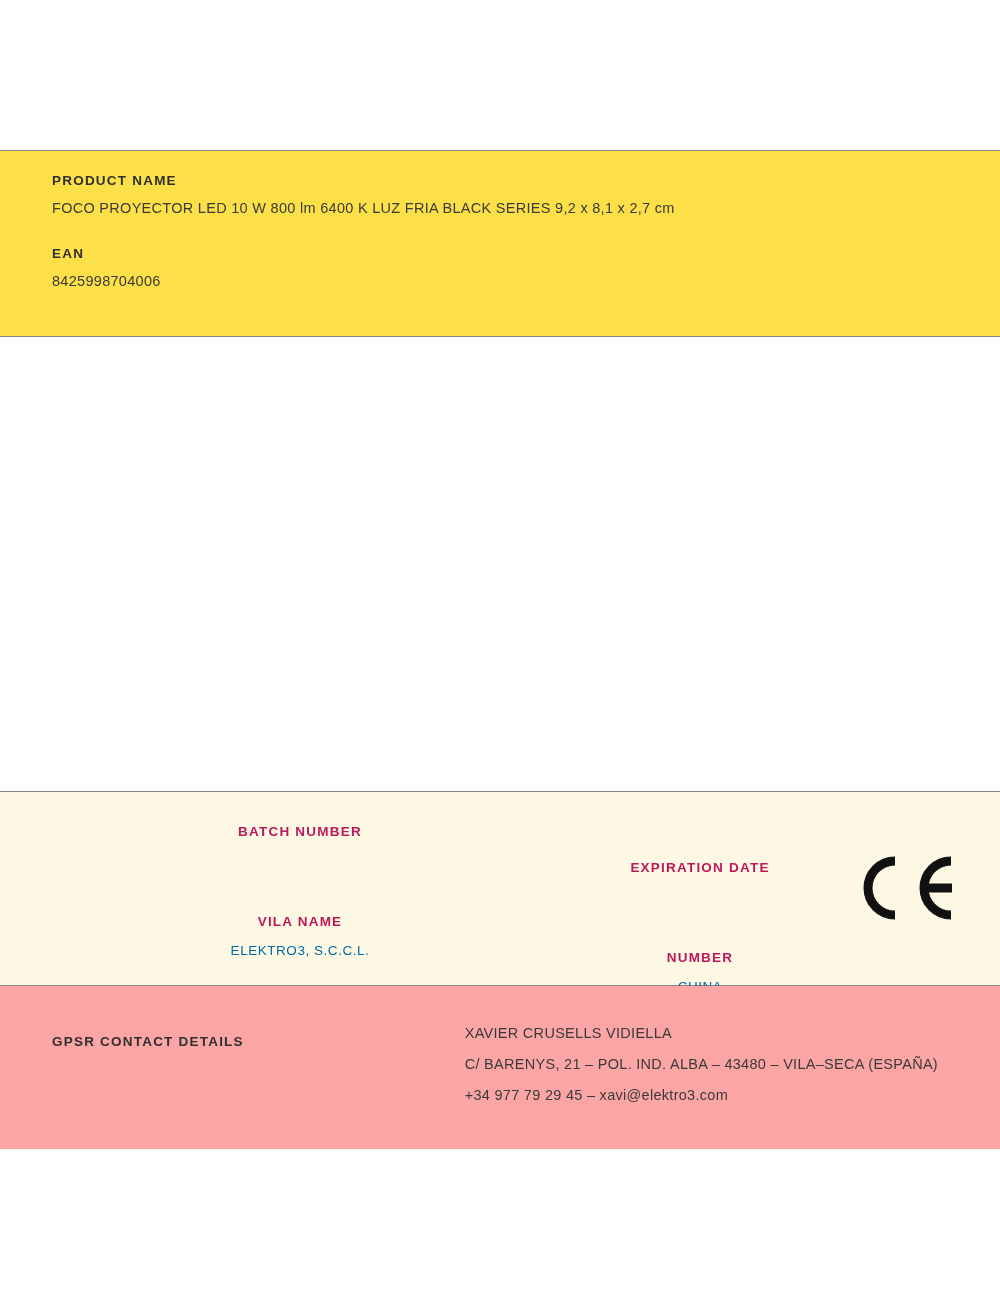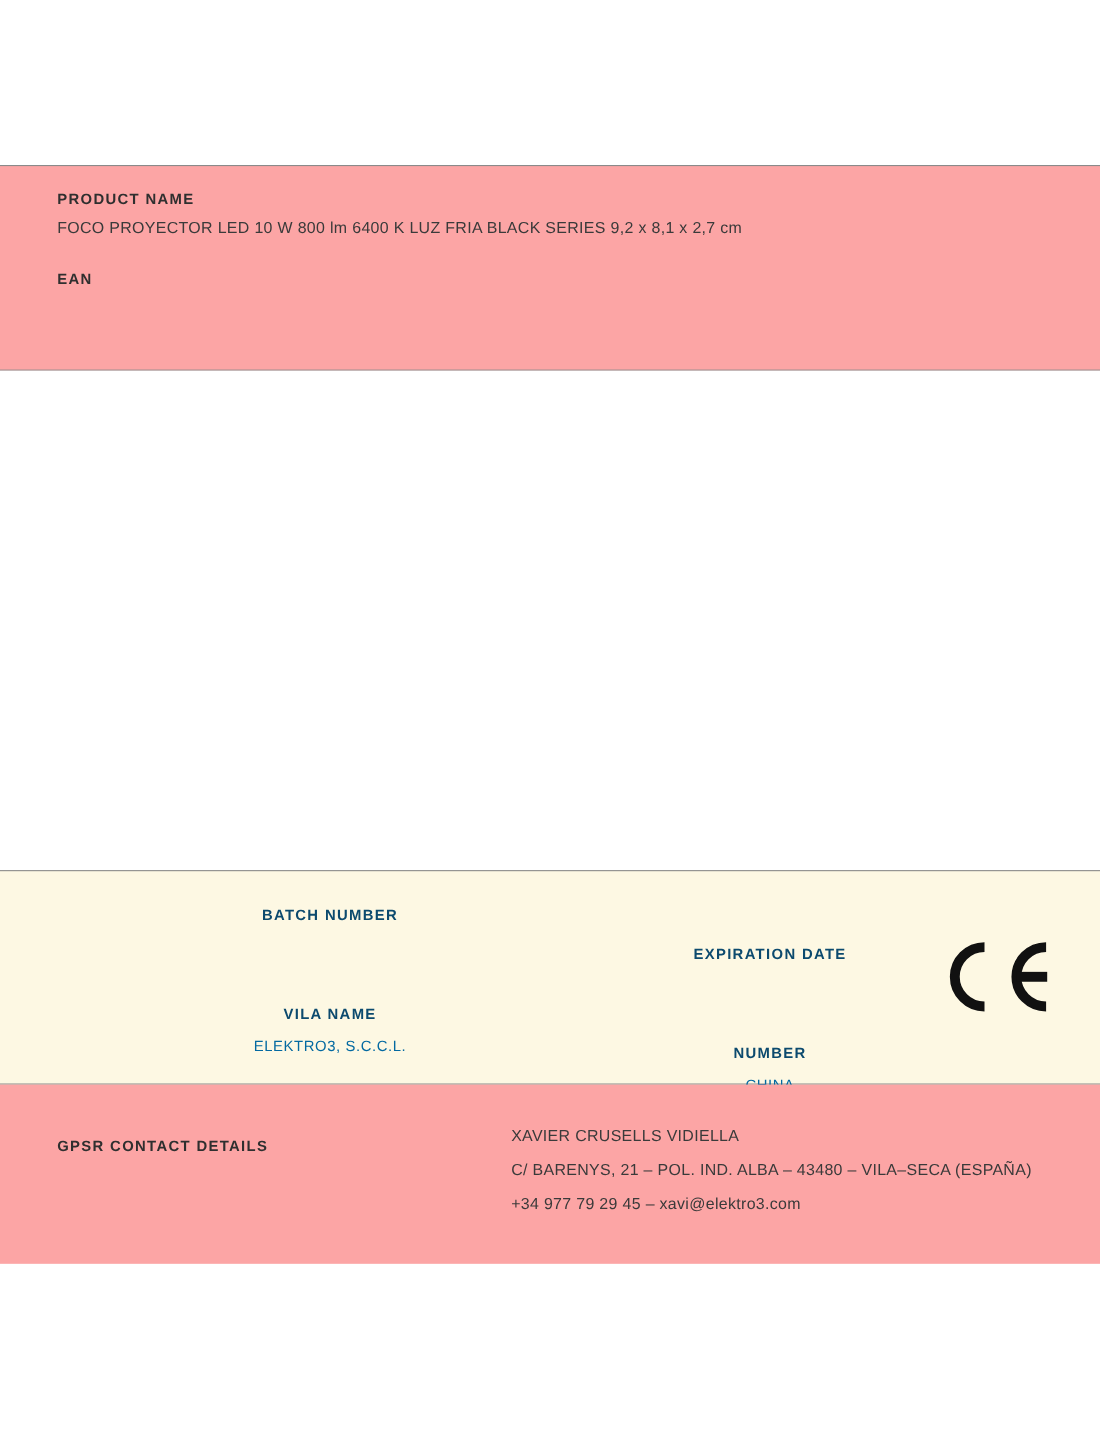--- a/index.html
+++ b/index.html
@@ -24,21 +24,21 @@
     height: 1300px;
   }
 
   
   .product-block {
     position: absolute;
     left: 0;
     top: 150px;
     width: 1000px;
     height: 187px;
-    background: #fca5a5;
+    background: #fde047;
     border-top: 1px solid #8a8a8a;
     border-bottom: 1px solid #8a8a8a;
     box-sizing: border-box;
   }
   .product-inner {
     padding: 22px 52px 0 52px;
   }
   .field-label {
     font-size: 13.5px;
     font-weight: bold;
@@ -90,21 +90,21 @@
     position: absolute;
     left: 520px;
     width: 360px;
     text-align: center;
     margin-top: 36px;
   }
   .hdr {
     font-size: 13.5px;
     font-weight: bold;
     letter-spacing: 0.09em;
-    color: #0c4a6e;
+    color: #be185d;
   }
   .val {
     font-size: 13.5px;
     letter-spacing: 0.04em;
     color: #0369a1;
   }
   .row1 { top: 32px; }
   .row2 { top: 122px; }
   .row2val { top: 151px; }
 
@@ -161,20 +161,21 @@
 <body>
 
 <div class="page">
 
   <div class="product-block">
     <div class="product-inner">
       <div class="field-label">PRODUCT NAME</div>
       <div class="field-value">FOCO PROYECTOR LED 10 W 800 lm 6400 K LUZ FRIA BLACK SERIES 9,2 x 8,1 x 2,7 cm</div>
       <div class="spacer-30"></div>
       <div class="field-label">EAN</div>
+      <div class="field-value">8425998704006</div>
     </div>
   </div>
 
   <div class="blank-area"></div>
 
   <div class="batch-block">
     <div class="batch-row">
       <div class="col-left row1">
         <div class="hdr">BATCH NUMBER</div>
         <div class="val"></div>

